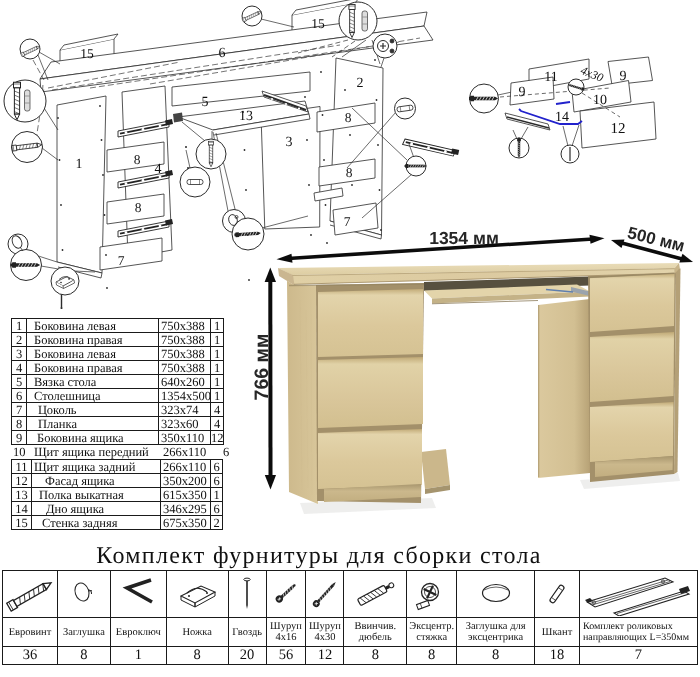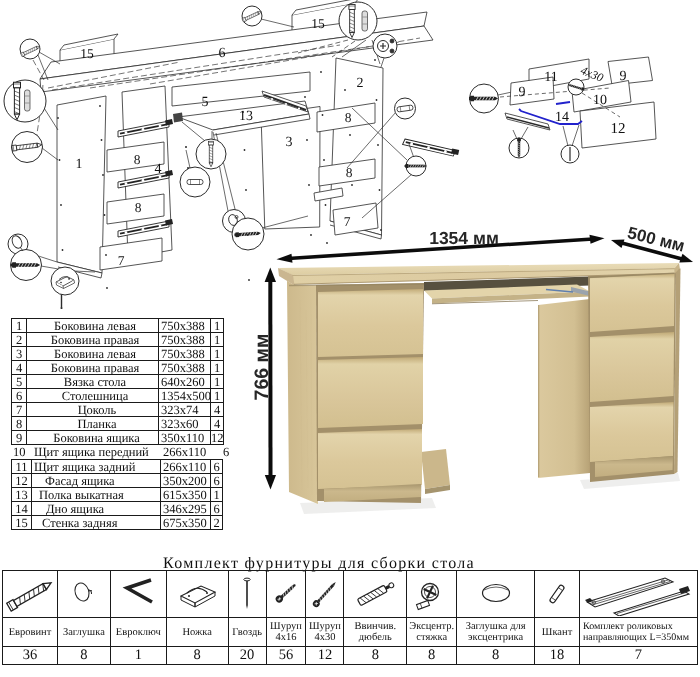--- a/index.html
+++ b/index.html
@@ -1,27 +1,27 @@
 <!DOCTYPE html>
 <html><head><meta charset="utf-8"><style>
 html,body{margin:0;padding:0;background:#fff;}
 *{-webkit-font-smoothing:antialiased;text-rendering:geometricPrecision;}
 #page{position:relative;transform:translateZ(0);width:700px;height:677px;background:#fff;overflow:hidden;font-family:"Liberation Serif",serif;color:#111;}
 .abs{position:absolute;}
 table{border-collapse:collapse;}
 #tbl1,#tbl2{position:absolute;table-layout:fixed;}
 #tbl1 td,#tbl2 td{border:1px solid #1a1a1a;padding:0 2px;font-size:12.5px;line-height:12px;height:13px;overflow:hidden;white-space:nowrap;}
 #tbl1{left:11px;top:318px;width:212px;}
-#tbl1 td:nth-child(2){padding-left:7px;text-align:center;}
+#tbl1 td:nth-child(2){padding-left:7px;}
 #tbl2{left:11px;top:459px;width:211px;}
 .cnum{text-align:center;padding:0!important;}
 .csz{text-align:left;}
 #row10{position:absolute;left:0;top:444px;width:240px;height:15px;font-size:12.5px;}
 #row10 span{position:absolute;top:1px;}
-#title{position:absolute;left:0;top:543px;width:638px;text-align:center;font-size:16px;letter-spacing:1.3px;margin-top:12px;}
+#title{position:absolute;left:0;top:543px;width:638px;text-align:center;font-size:24px;letter-spacing:1.3px;}
 #hw{position:absolute;left:2px;top:570px;width:696px;}
 #hw td{border:1px solid #1a1a1a;text-align:center;vertical-align:middle;padding:0;}
 #hw .ico{height:47px;}
 #hw .ico svg{display:block;margin:0 auto;}
 #hw .nm{height:29px;font-size:10.5px;line-height:11px;}
 #hw .qt{height:16px;font-size:14.5px;}
 </style></head>
 <body>
 <div id="page">
 

